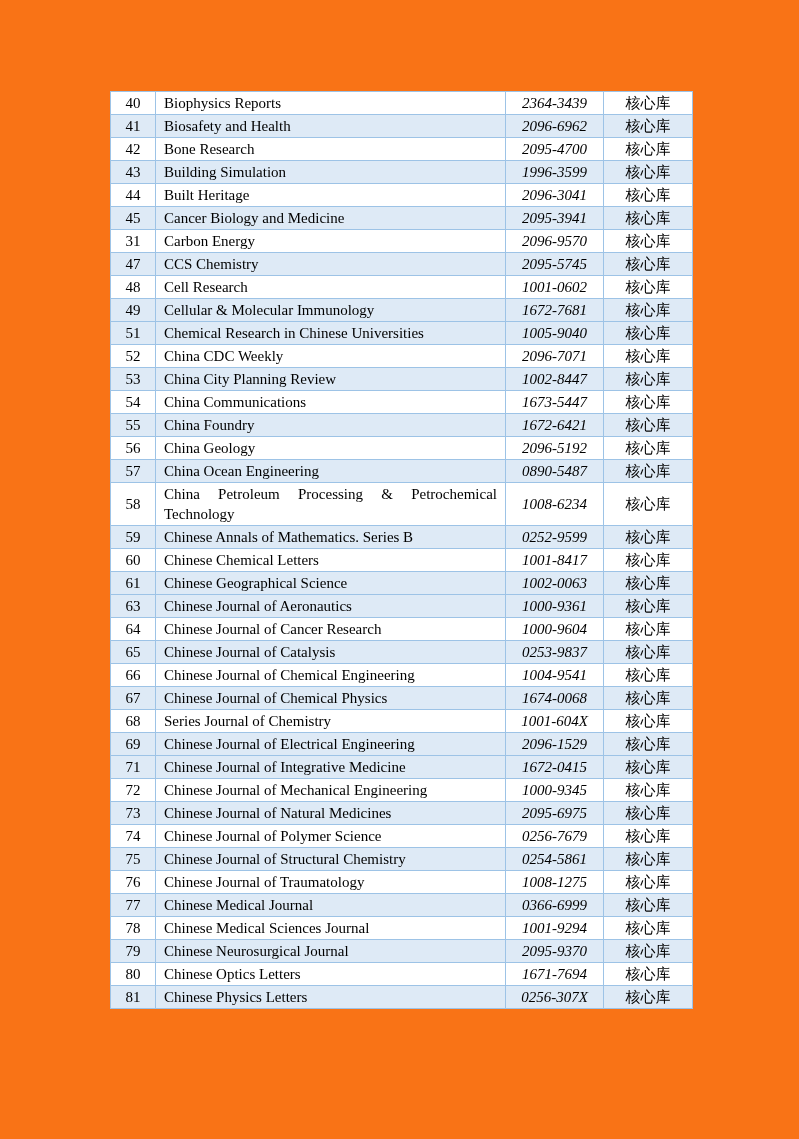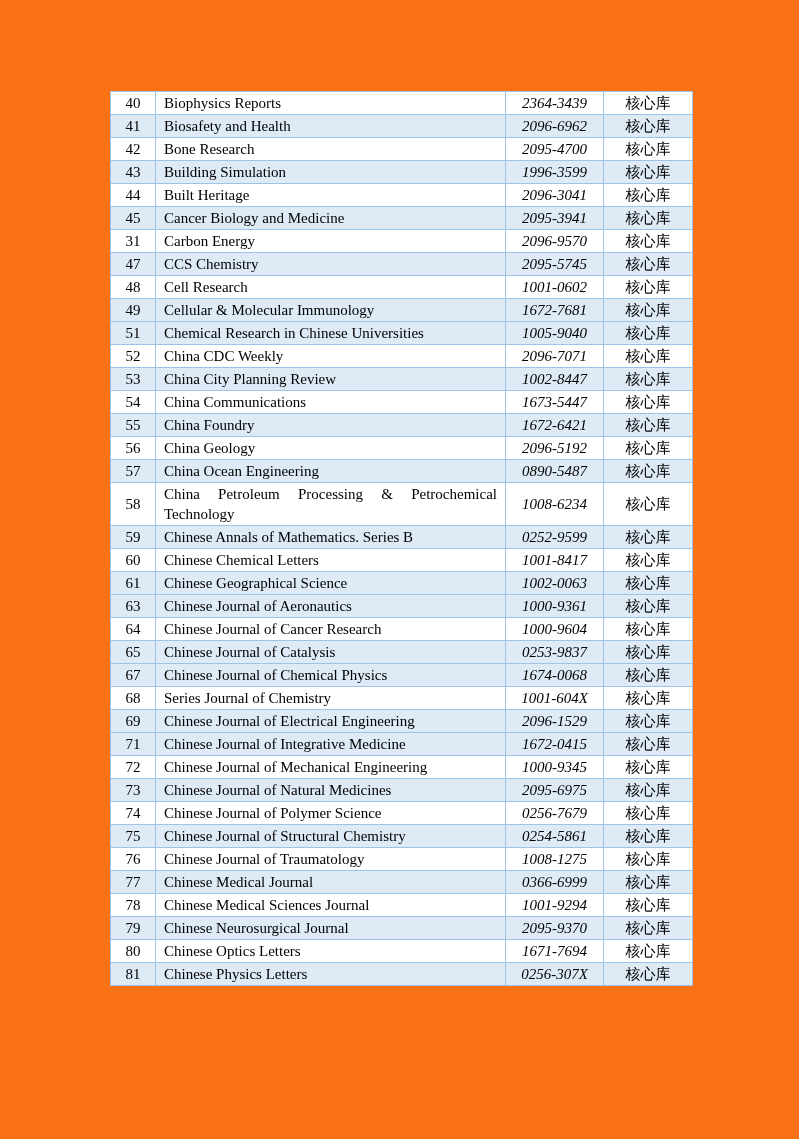--- a/index.html
+++ b/index.html
@@ -185,20 +185,26 @@
           <td class="col-name">Chinese Journal of Cancer Research</td>
           <td class="col-issn">1000-9604</td>
           <td class="col-status">核心库</td>
         </tr>
         <tr class="band">
           <td class="col-num">65</td>
           <td class="col-name">Chinese Journal of Catalysis</td>
           <td class="col-issn">0253-9837</td>
           <td class="col-status">核心库</td>
         </tr>
+        <tr>
+          <td class="col-num">66</td>
+          <td class="col-name">Chinese Journal of Chemical Engineering</td>
+          <td class="col-issn">1004-9541</td>
+          <td class="col-status">核心库</td>
+        </tr>
         <tr class="band">
           <td class="col-num">67</td>
           <td class="col-name">Chinese Journal of Chemical Physics</td>
           <td class="col-issn">1674-0068</td>
           <td class="col-status">核心库</td>
         </tr>
         <tr>
           <td class="col-num">68</td>
           <td class="col-name">Series Journal of Chemistry</td>
           <td class="col-issn">1001-604X</td>

